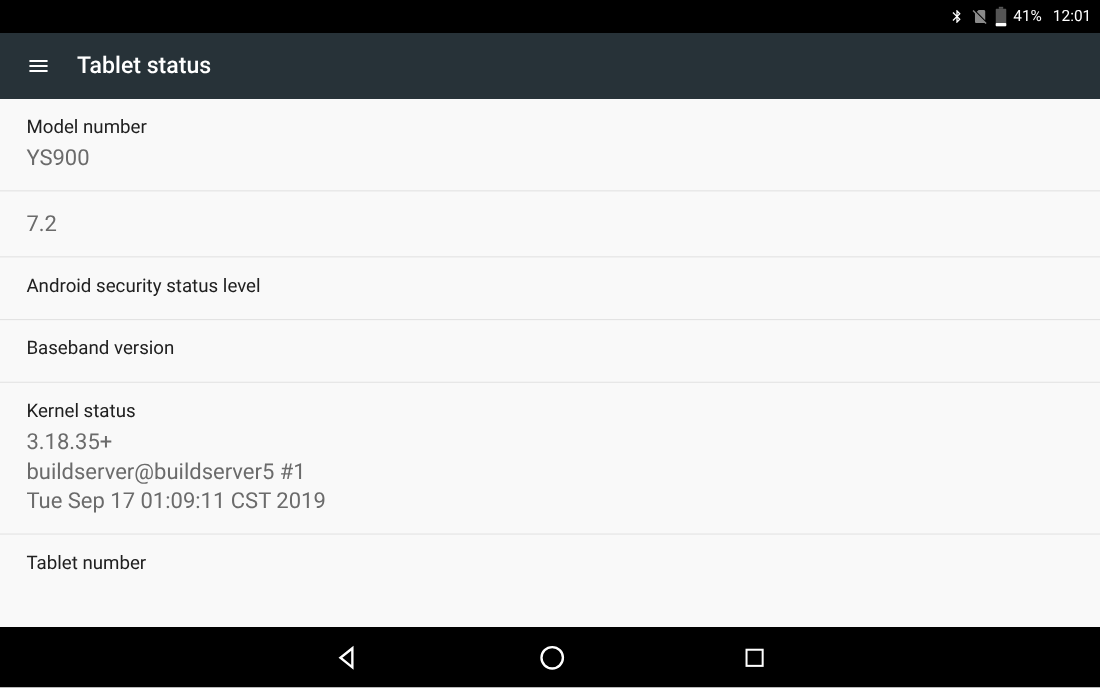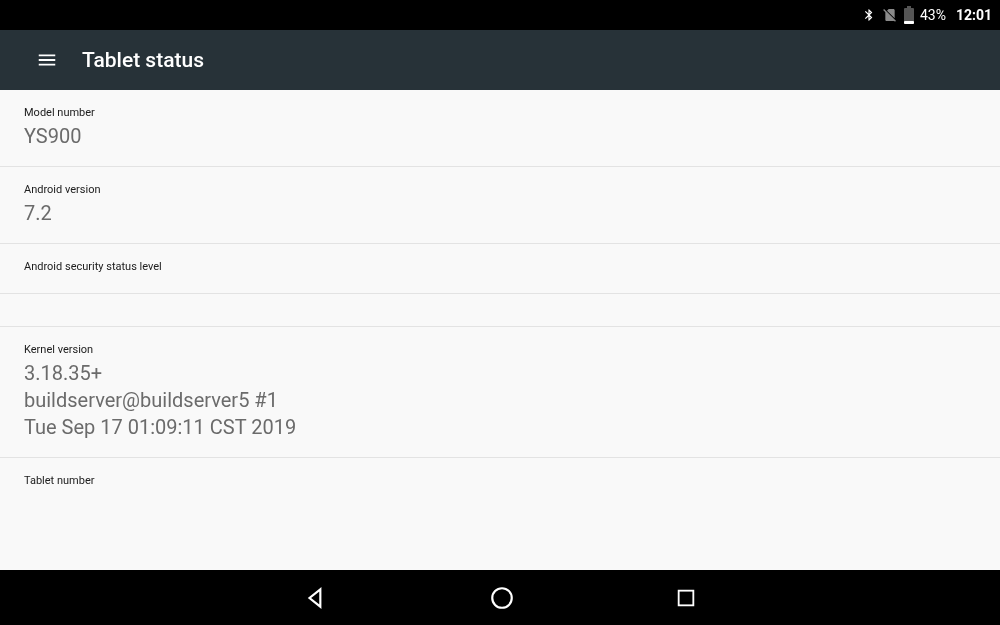--- a/index.html
+++ b/index.html
@@ -10,45 +10,45 @@
     color: #fff;
     display: flex;
     align-items: center;
     justify-content: flex-end;
     padding: 0 8px;
     font-size: 14px;
     gap: 6px;
   }
   .status-bar .icon { display: inline-flex; align-items: center; }
   .status-bar .battery-pct { font-weight: 400; }
-  .status-bar .clock { font-weight: 700; margin-left: 4px; }
+  .status-bar .clock { font-weight: 400; margin-left: 4px; }
   .app-bar {
     height: 60px;
     background: #273238;
     color: #fff;
     display: flex;
     align-items: center;
-    padding: 0 36px;
+    padding: 0 24px;
     gap: 24px;
   }
   .app-bar .hamburger { display: inline-flex; cursor: pointer; }
   .app-bar .title { font-size: 21px; font-weight: 500; }
   .content {
     height: calc(625px - 30px - 60px - 55px);
     overflow-y: auto;
     background: #f9f9f9;
   }
   .list-item {
     padding: 16px 24px;
     border-bottom: 1px solid #e3e3e3;
     cursor: pointer;
   }
   .list-item:last-child { border-bottom: none; }
   .list-item .label {
-    font-size: 11px;
+    font-size: 17px;
     color: #202020;
     margin-bottom: 4px;
   }
   .list-item .value {
     font-size: 20px;
     color: #6b6b6b;
     white-space: pre-line;
     line-height: 1.35;
   }
   .nav-bar {
@@ -76,49 +76,49 @@
         <path d="M19 5c0-1.1-.9-2-2-2h-7L7.5 5.5 19 17V5zM3.1 3.1L1.7 4.5l3.3 3.3V19c0 1.1.9 2 2 2h10c.4 0 .7-.1 1-.3l1.5 1.5 1.4-1.4L3.1 3.1z"></path>
       </svg>
   </span>
   <span class="icon">
     <svg width="10" height="18" viewBox="0 0 10 18" fill="none">
       <rect x="0" y="2" width="10" height="16" rx="1" fill="#555"></rect>
       <rect x="3" y="0" width="4" height="2" fill="#555"></rect>
       <rect x="0" y="15" width="10" height="3" rx="1" fill="#fff"></rect>
     </svg>
   </span>
-  <span class="battery-pct">43%</span>
+  <span class="battery-pct">41%</span>
   <span class="clock">12:01</span>
 </div>
 
 <div class="app-bar">
   <span class="hamburger">
     <svg width="22" height="22" viewBox="0 0 24 24" fill="#fff">
         <path d="M3 18h18v-2H3v2zm0-5h18v-2H3v2zm0-7v2h18V6H3z"></path>
       </svg>
   </span>
   <span class="title">Tablet status</span>
 </div>
 
 <div class="content">
   <div class="list-item">
     <div class="label">Model number</div>
     <div class="value">YS900</div>
   </div>
   <div class="list-item">
-    <div class="label">Android version</div>
     <div class="value">7.2</div>
   </div>
   <div class="list-item">
     <div class="label">Android security status level</div>
   </div>
   <div class="list-item">
+    <div class="label">Baseband version</div>
   </div>
   <div class="list-item">
-    <div class="label">Kernel version</div>
+    <div class="label">Kernel status</div>
     <div class="value">3.18.35+
 buildserver@buildserver5 #1
 Tue Sep 17 01:09:11 CST 2019</div>
   </div>
   <div class="list-item">
     <div class="label">Tablet number</div>
   </div>
 </div>
 
 <div class="nav-bar">

